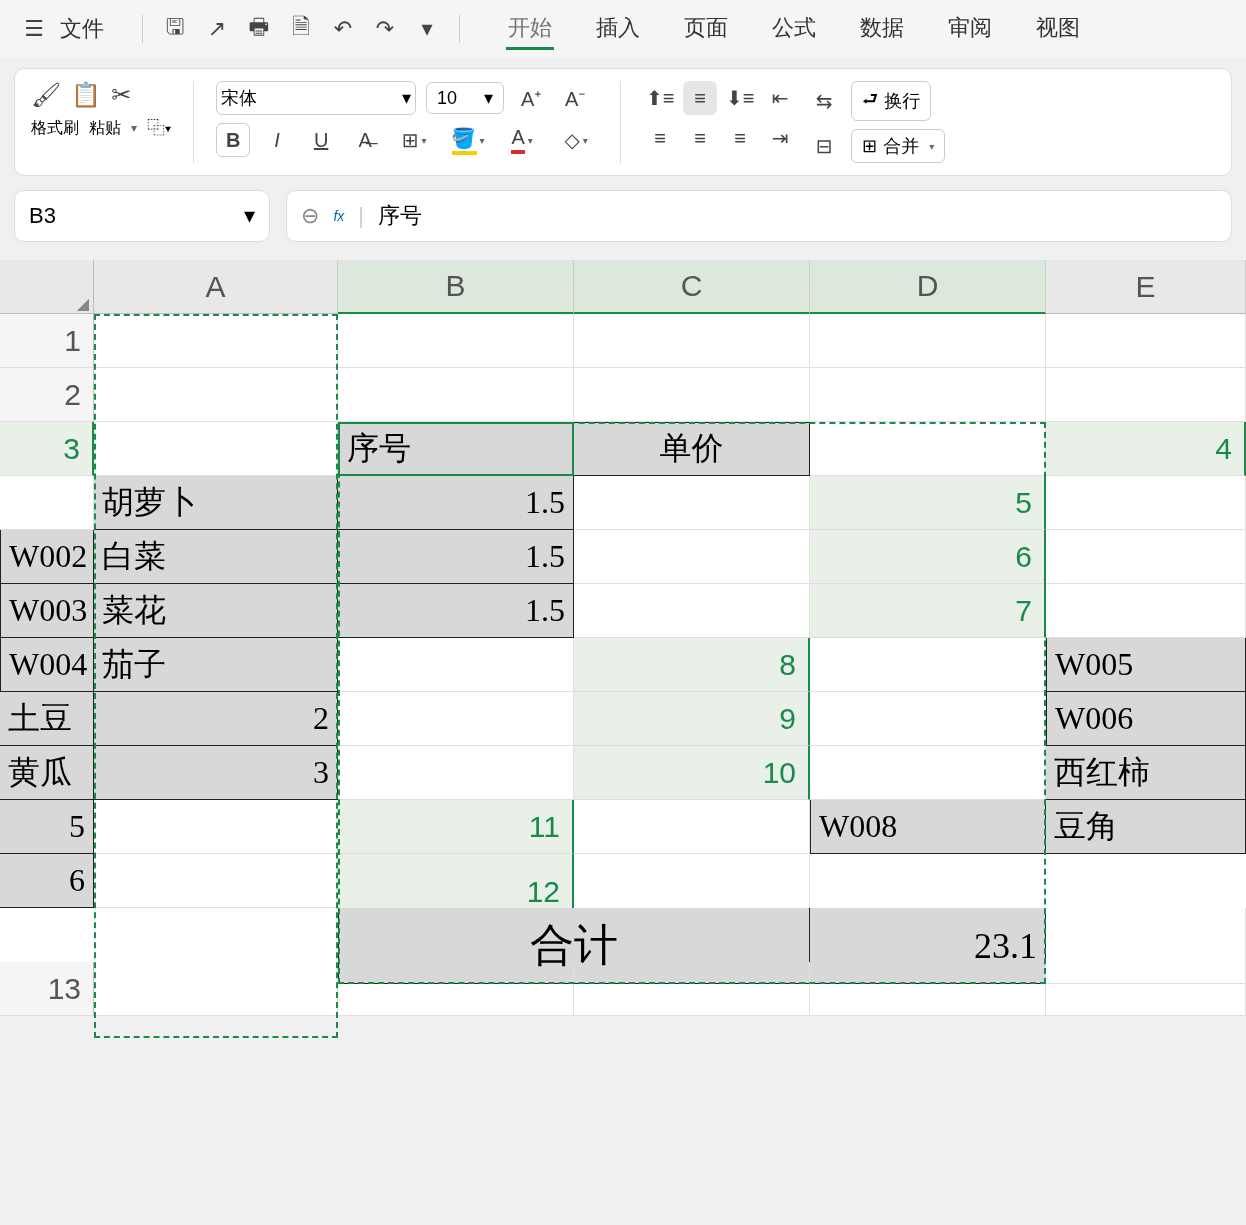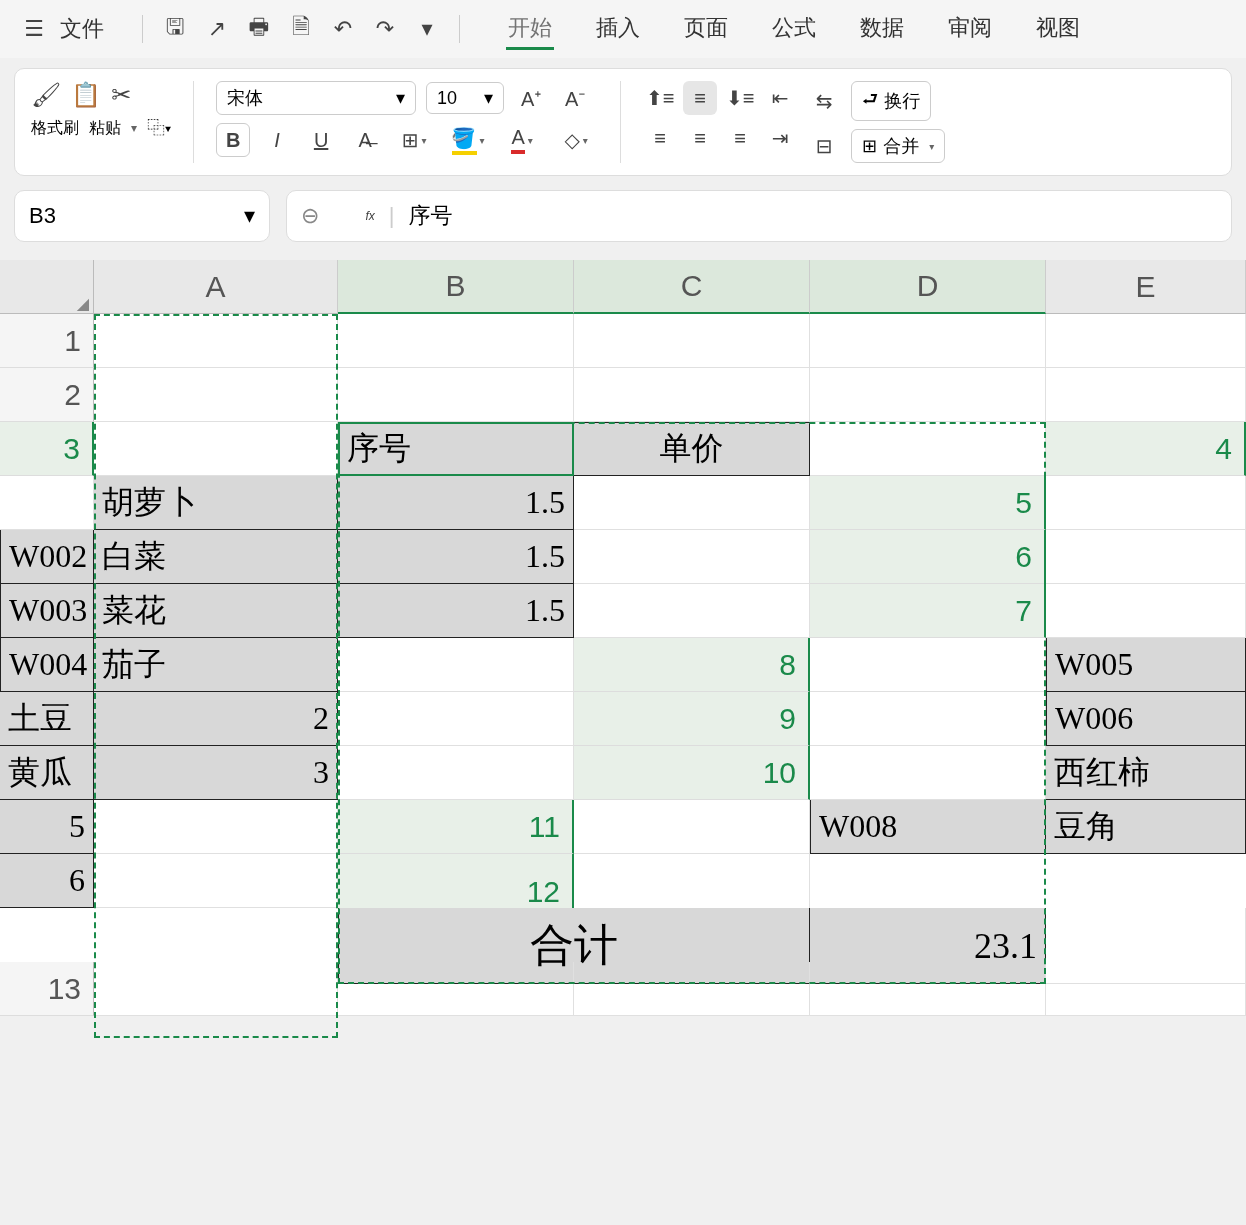--- a/index.html
+++ b/index.html
@@ -88,21 +88,21 @@
 .rib-btn .ic { font-size: 24px; }
 .ribbon-sep {
   width: 1px;
   background: #ddd;
   align-self: stretch;
   margin: 0 4px;
 }
 .font-select {
   border: 1px solid #ccc;
   border-radius: 6px;
-  padding: 4px 10px;
+  padding: 4px 4px;
   font-size: 18px;
   width: 200px;
   display: flex;
   justify-content: space-between;
   align-items: center;
 }
 .size-select {
   border: 1px solid #ccc;
   border-radius: 6px;
   padding: 4px 10px;
@@ -173,21 +173,21 @@
   flex: 1;
   background: #fff;
   border: 1px solid #ddd;
   border-radius: 10px;
   display: flex;
   align-items: center;
   padding: 10px 14px;
   gap: 14px;
   font-size: 22px;
 }
-.fx { font-style: italic; color: #404040; font-size: 12px; margin-left: 32px; }
+.fx { font-style: italic; color: #0369a1; font-size: 14px; }
 .fb-sep { color: #ccc; }
 
 
 .sheet {
   margin-top: 18px;
   background: #fff;
   display: grid;
   grid-template-columns: 94px 244px 236px 236px 236px 200px;
   grid-auto-rows: 54px;
   font-size: 30px;

